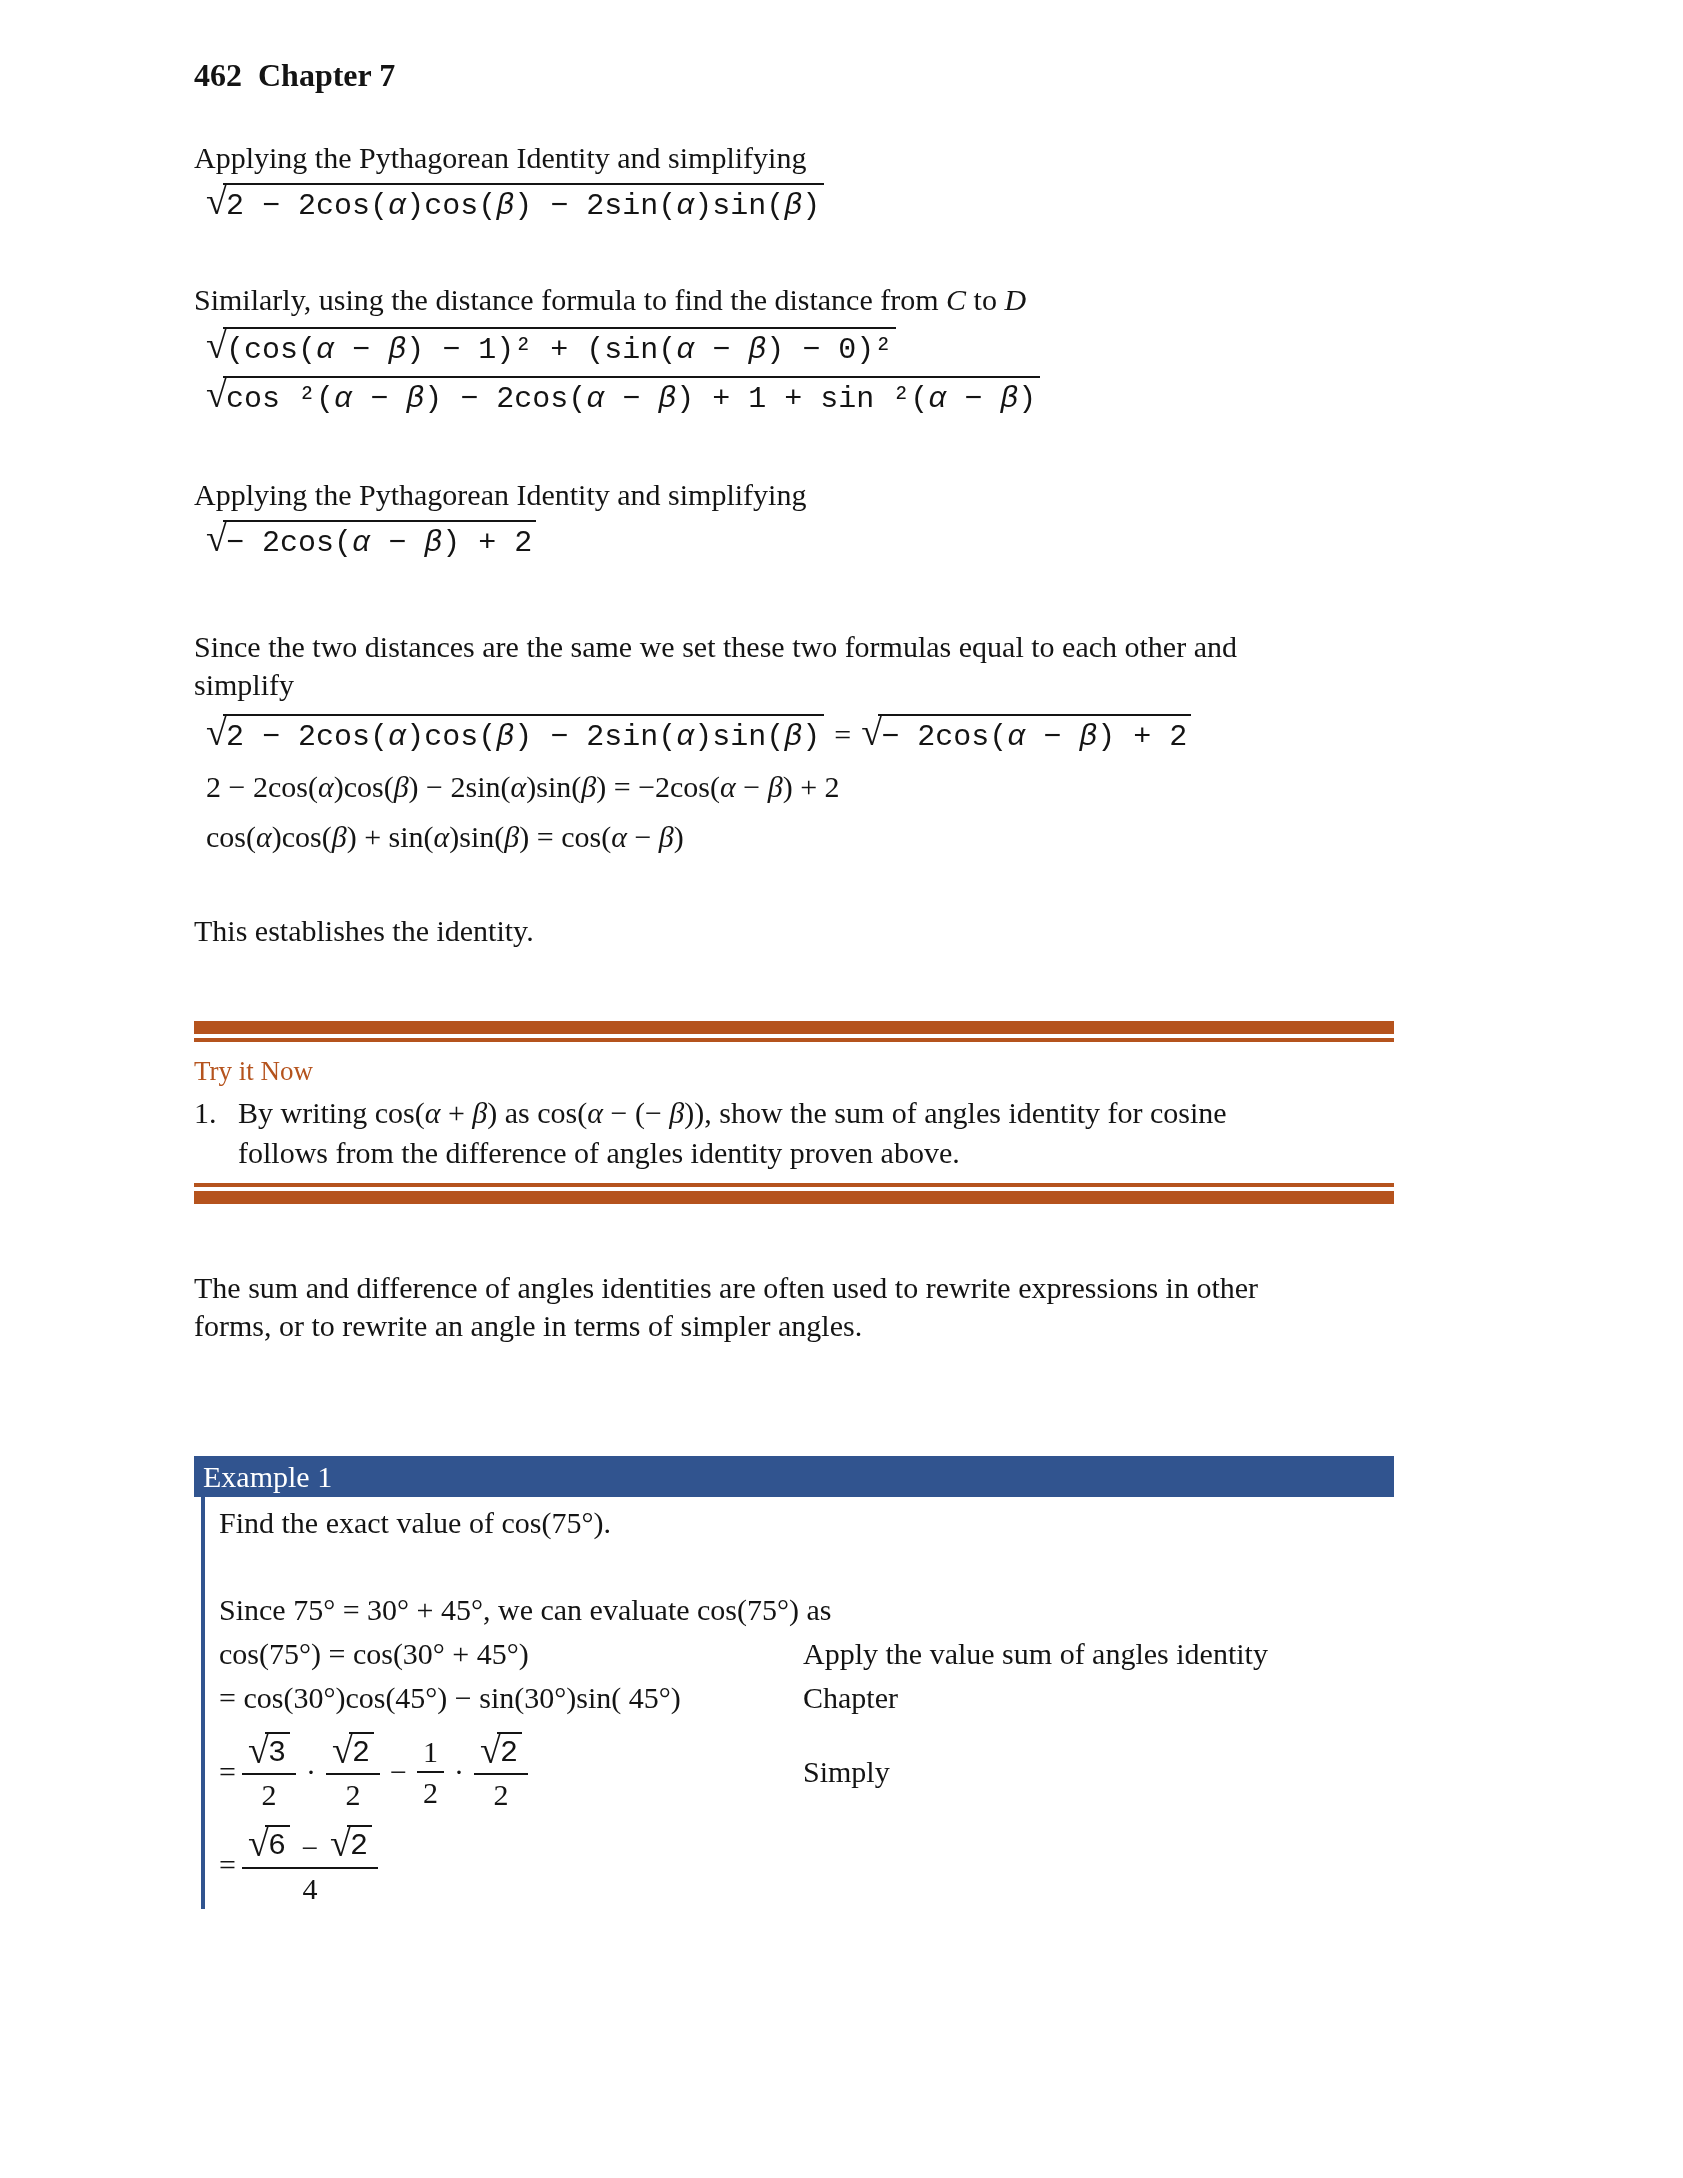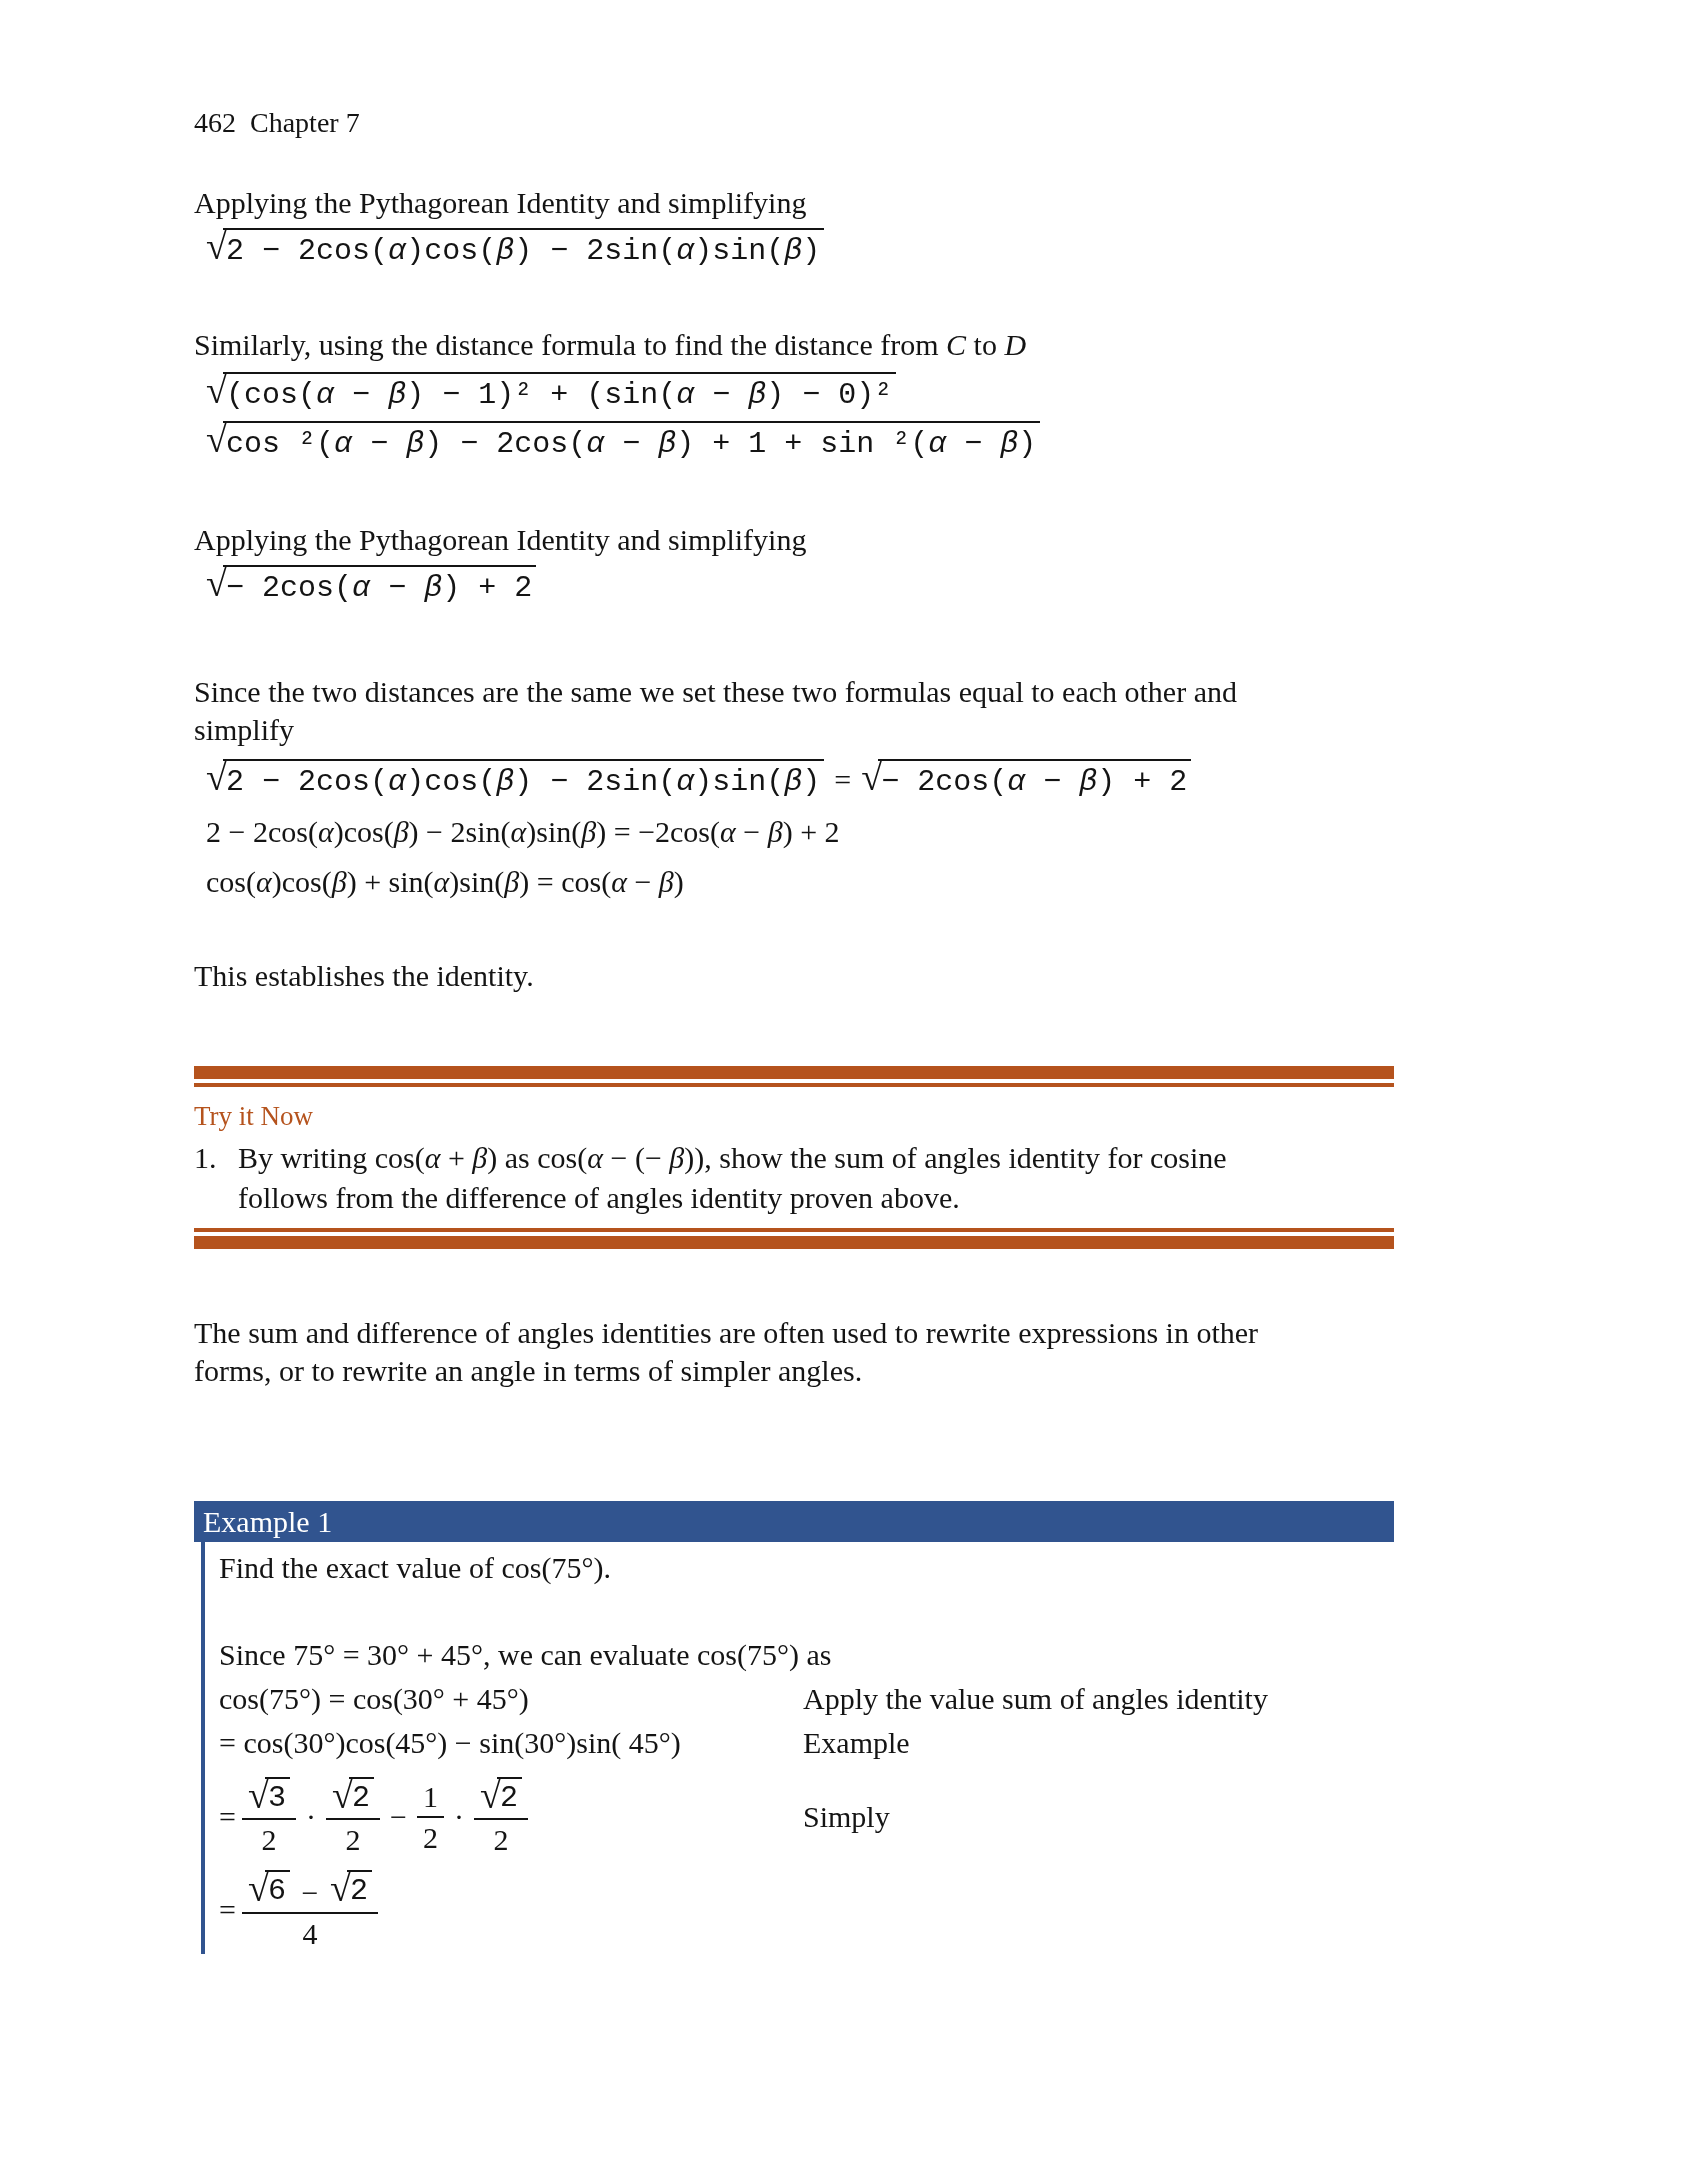--- a/index.html
+++ b/index.html
@@ -10,21 +10,21 @@
     font-family:"Liberation Serif","DejaVu Serif",serif;
     color:#141414;
     overflow:hidden;
   }
   .content{
     position:absolute;
     left:194px;top:0;
     width:1200px;
   }
   [data-bind]{white-space:pre-wrap;}
-  .hdr{margin-top:107px;font-size:28px;}
+  .hdr{margin-top:57px;font-size:32px;font-weight:bold;}
   .body-line{font-size:30px;line-height:38px;margin:0;}
   .var{font-style:italic;}
   .math i{font-style:italic;}
 
   
   .eq{font-size:30px;line-height:1.2;padding-left:12px;display:flex;align-items:center;}
   .sqrt{display:inline-flex;align-items:stretch;}
   .sqrt .sym{
     display:inline-block;font-size:1.28em;line-height:1;
     align-self:flex-start;margin-right:-4px;position:relative;top:-1px;
@@ -166,21 +166,21 @@
 
         <p class="ex-line" style="margin-top:47px;"><span data-bind="example.since_pre">Since </span><span class="math" data-bind="example.since_math1">75° = 30° + 45°</span><span data-bind="example.since_mid">, we can evaluate </span><span class="math" data-bind="example.since_math2">cos(75°)</span><span data-bind="example.since_post"> as</span></p>
 
         <div class="step">
           <span class="mcol math" data-bind="example.step1_math">cos(75°) = cos(30° + 45°)</span>
           <span class="note" data-bind="example.step1_note">Apply the value sum of angles identity</span>
         </div>
 
         <div class="step">
           <span class="mcol math" data-bind="example.step2_math">= cos(30°)cos(45°) − sin(30°)sin( 45°)</span>
-          <span class="note" data-bind="example.step2_note">Example</span>
+          <span class="note" data-bind="example.step2_note">Chapter</span>
         </div>
 
         <div class="fracrow">
           <span class="mcol">
             <span data-bind="example.frac.equals">=</span>
             <span class="frac">
               <span class="num">
                   <span class="sqrt">
                     <span class="sym">√</span>
                     <span class="rad" data-bind="example.frac.rad1">3</span>

